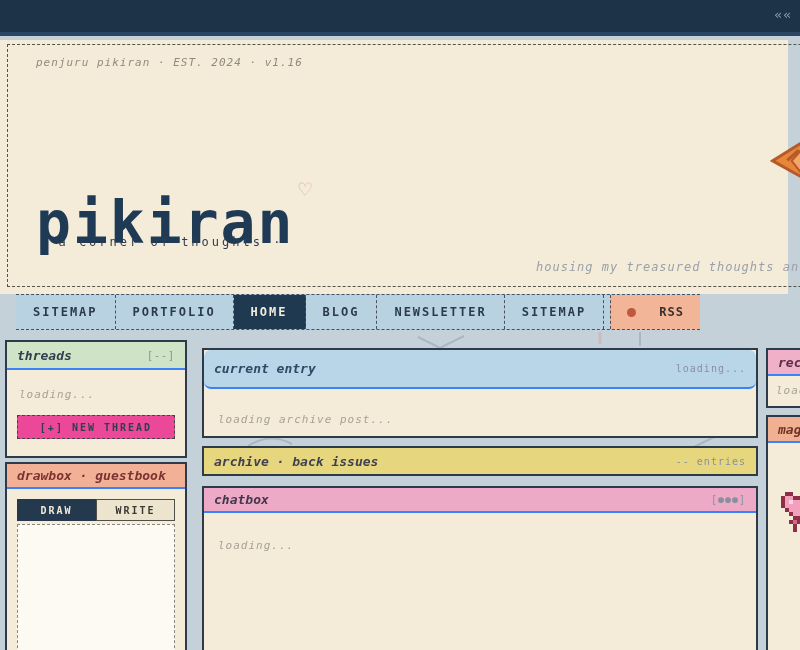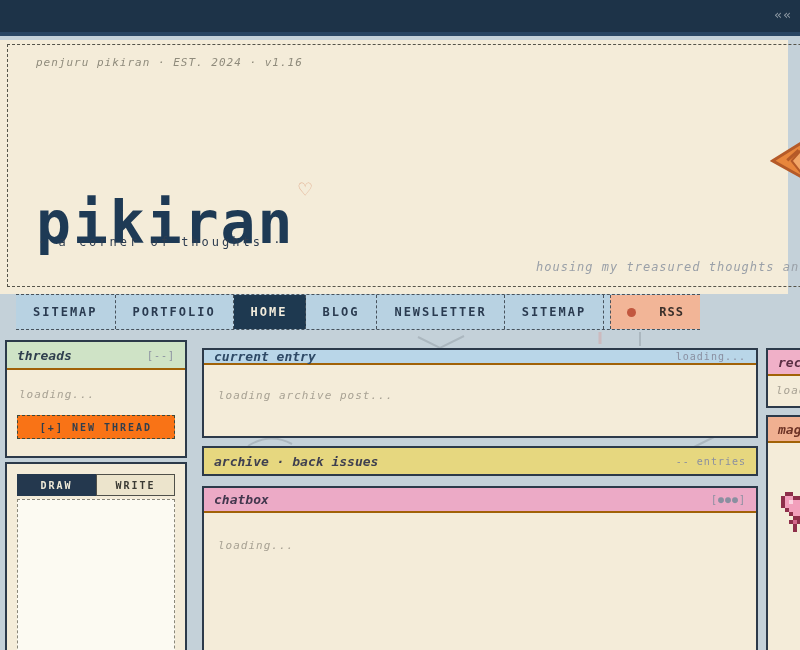--- a/index.html
+++ b/index.html
@@ -22,39 +22,39 @@
 
   
   .nav{position:absolute;left:16px;top:294px;width:684px;height:36px;background:#b8d2e2;border-top:1px dashed #47525c;border-bottom:1px dashed #47525c;display:flex;align-items:stretch;}
   .nav-item{display:flex;align-items:center;padding:0 17px;font-size:12px;font-weight:bold;letter-spacing:2px;color:#2a3b50;border-right:1px dashed #47525c;cursor:pointer;}
   .nav-item.active{background:#1e3950;color:#f2ecdc;}
   .rss{margin-left:auto;display:flex;align-items:center;gap:23px;padding:0 16px;background:#f2b597;border-left:1px dashed #47525c;font-size:12px;font-weight:bold;letter-spacing:1px;color:#3a2f2a;cursor:pointer;}
   .rss-dot{width:9px;height:9px;border-radius:50%;background:#c2573f;display:inline-block;}
 
   
   .panel{position:absolute;border:2px solid #2c3a4a;background:#f4ecd9;}
-  .panel-head{display:flex;justify-content:space-between;align-items:center;padding:0 10px;border-bottom:2px solid #a16207;font-size:13px;font-style:italic;font-weight:bold;color:#2f3e4e;}
+  .panel-head{display:flex;justify-content:space-between;align-items:center;padding:0 10px;border-bottom:2px solid #3b82f6;font-size:13px;font-style:italic;font-weight:bold;color:#2f3e4e;}
   .panel-status{font-style:normal;font-weight:normal;font-size:10px;color:#8a8fa0;letter-spacing:1px;}
   .loading{font-size:11px;font-style:italic;color:#a8a294;letter-spacing:1px;}
 
   
   .threads{left:5px;top:340px;width:182px;height:118px;}
   .threads .panel-head{height:28px;background:#cfe3c6;}
   .threads-loading{margin:18px 0 0 12px;}
-  .new-thread{display:block;margin:14px auto 0;width:158px;height:24px;background:#f97316;border:1px dashed #3c4a3c;font-size:10px;font-weight:bold;letter-spacing:2px;color:#2f3e4e;cursor:pointer;}
+  .new-thread{display:block;margin:14px auto 0;width:158px;height:24px;background:#ec4899;border:1px dashed #3c4a3c;font-size:10px;font-weight:bold;letter-spacing:2px;color:#2f3e4e;cursor:pointer;}
   .drawbox{left:5px;top:462px;width:182px;height:260px;}
   .drawbox .panel-head{height:25px;background:#f2b096;color:#7c3330;}
   .tabs{display:flex;margin:10px 10px 0;}
   .tab{flex:1;height:22px;display:flex;align-items:center;justify-content:center;font-size:10px;font-weight:bold;letter-spacing:2px;border:1px solid #50504a;background:#ece4cc;color:#3a3a34;cursor:pointer;}
   .tab.active{background:#24384e;color:#f0ead8;border-color:#24384e;}
   .canvas{margin:3px 10px 0;height:200px;background:#fcfaf2;border:1px dashed #8a877a;cursor:crosshair;}
 
   
   .current-entry{left:202px;top:348px;width:556px;height:90px;}
-  .current-entry .panel-head{height:15px;background:#b9d6e8;color:#2f4a66;}
+  .current-entry .panel-head{height:39px;background:#b9d6e8;color:#2f4a66;border-radius:7px;}
   .entry-loading{margin:24px 0 0 14px;}
   .archive{left:202px;top:446px;width:556px;height:30px;}
   .archive .panel-head{height:26px;background:#e6d77f;color:#3f4050;border-bottom:none;gap:48px;}
   .chatbox{left:202px;top:486px;width:556px;height:240px;}
   .chatbox .panel-head{height:25px;background:#ecaac6;color:#43374e;gap:27px;}
   .chat-loading{margin:26px 0 0 14px;}
 
   
   .rec-panel{left:766px;top:348px;width:130px;height:60px;}
   .rec-panel .panel-head{height:26px;background:#f0b0c8;color:#5a2f44;}
@@ -131,20 +131,23 @@
   <div class="panel threads">
     <div class="panel-head">
       <span>threads</span>
       <span class="panel-status">[--]</span>
     </div>
     <div class="loading threads-loading">loading...</div>
     <button class="new-thread">[+] NEW THREAD</button>
   </div>
 
   <div class="panel drawbox">
+    <div class="panel-head">
+      <span>drawbox · guestbook</span>
+    </div>
     <div class="tabs">
       <div class="tab active">DRAW</div>
       <div class="tab">WRITE</div>
     </div>
     <div class="canvas"></div>
   </div>
 
   <div class="panel current-entry">
     <div class="panel-head">
       <span>current entry</span>

